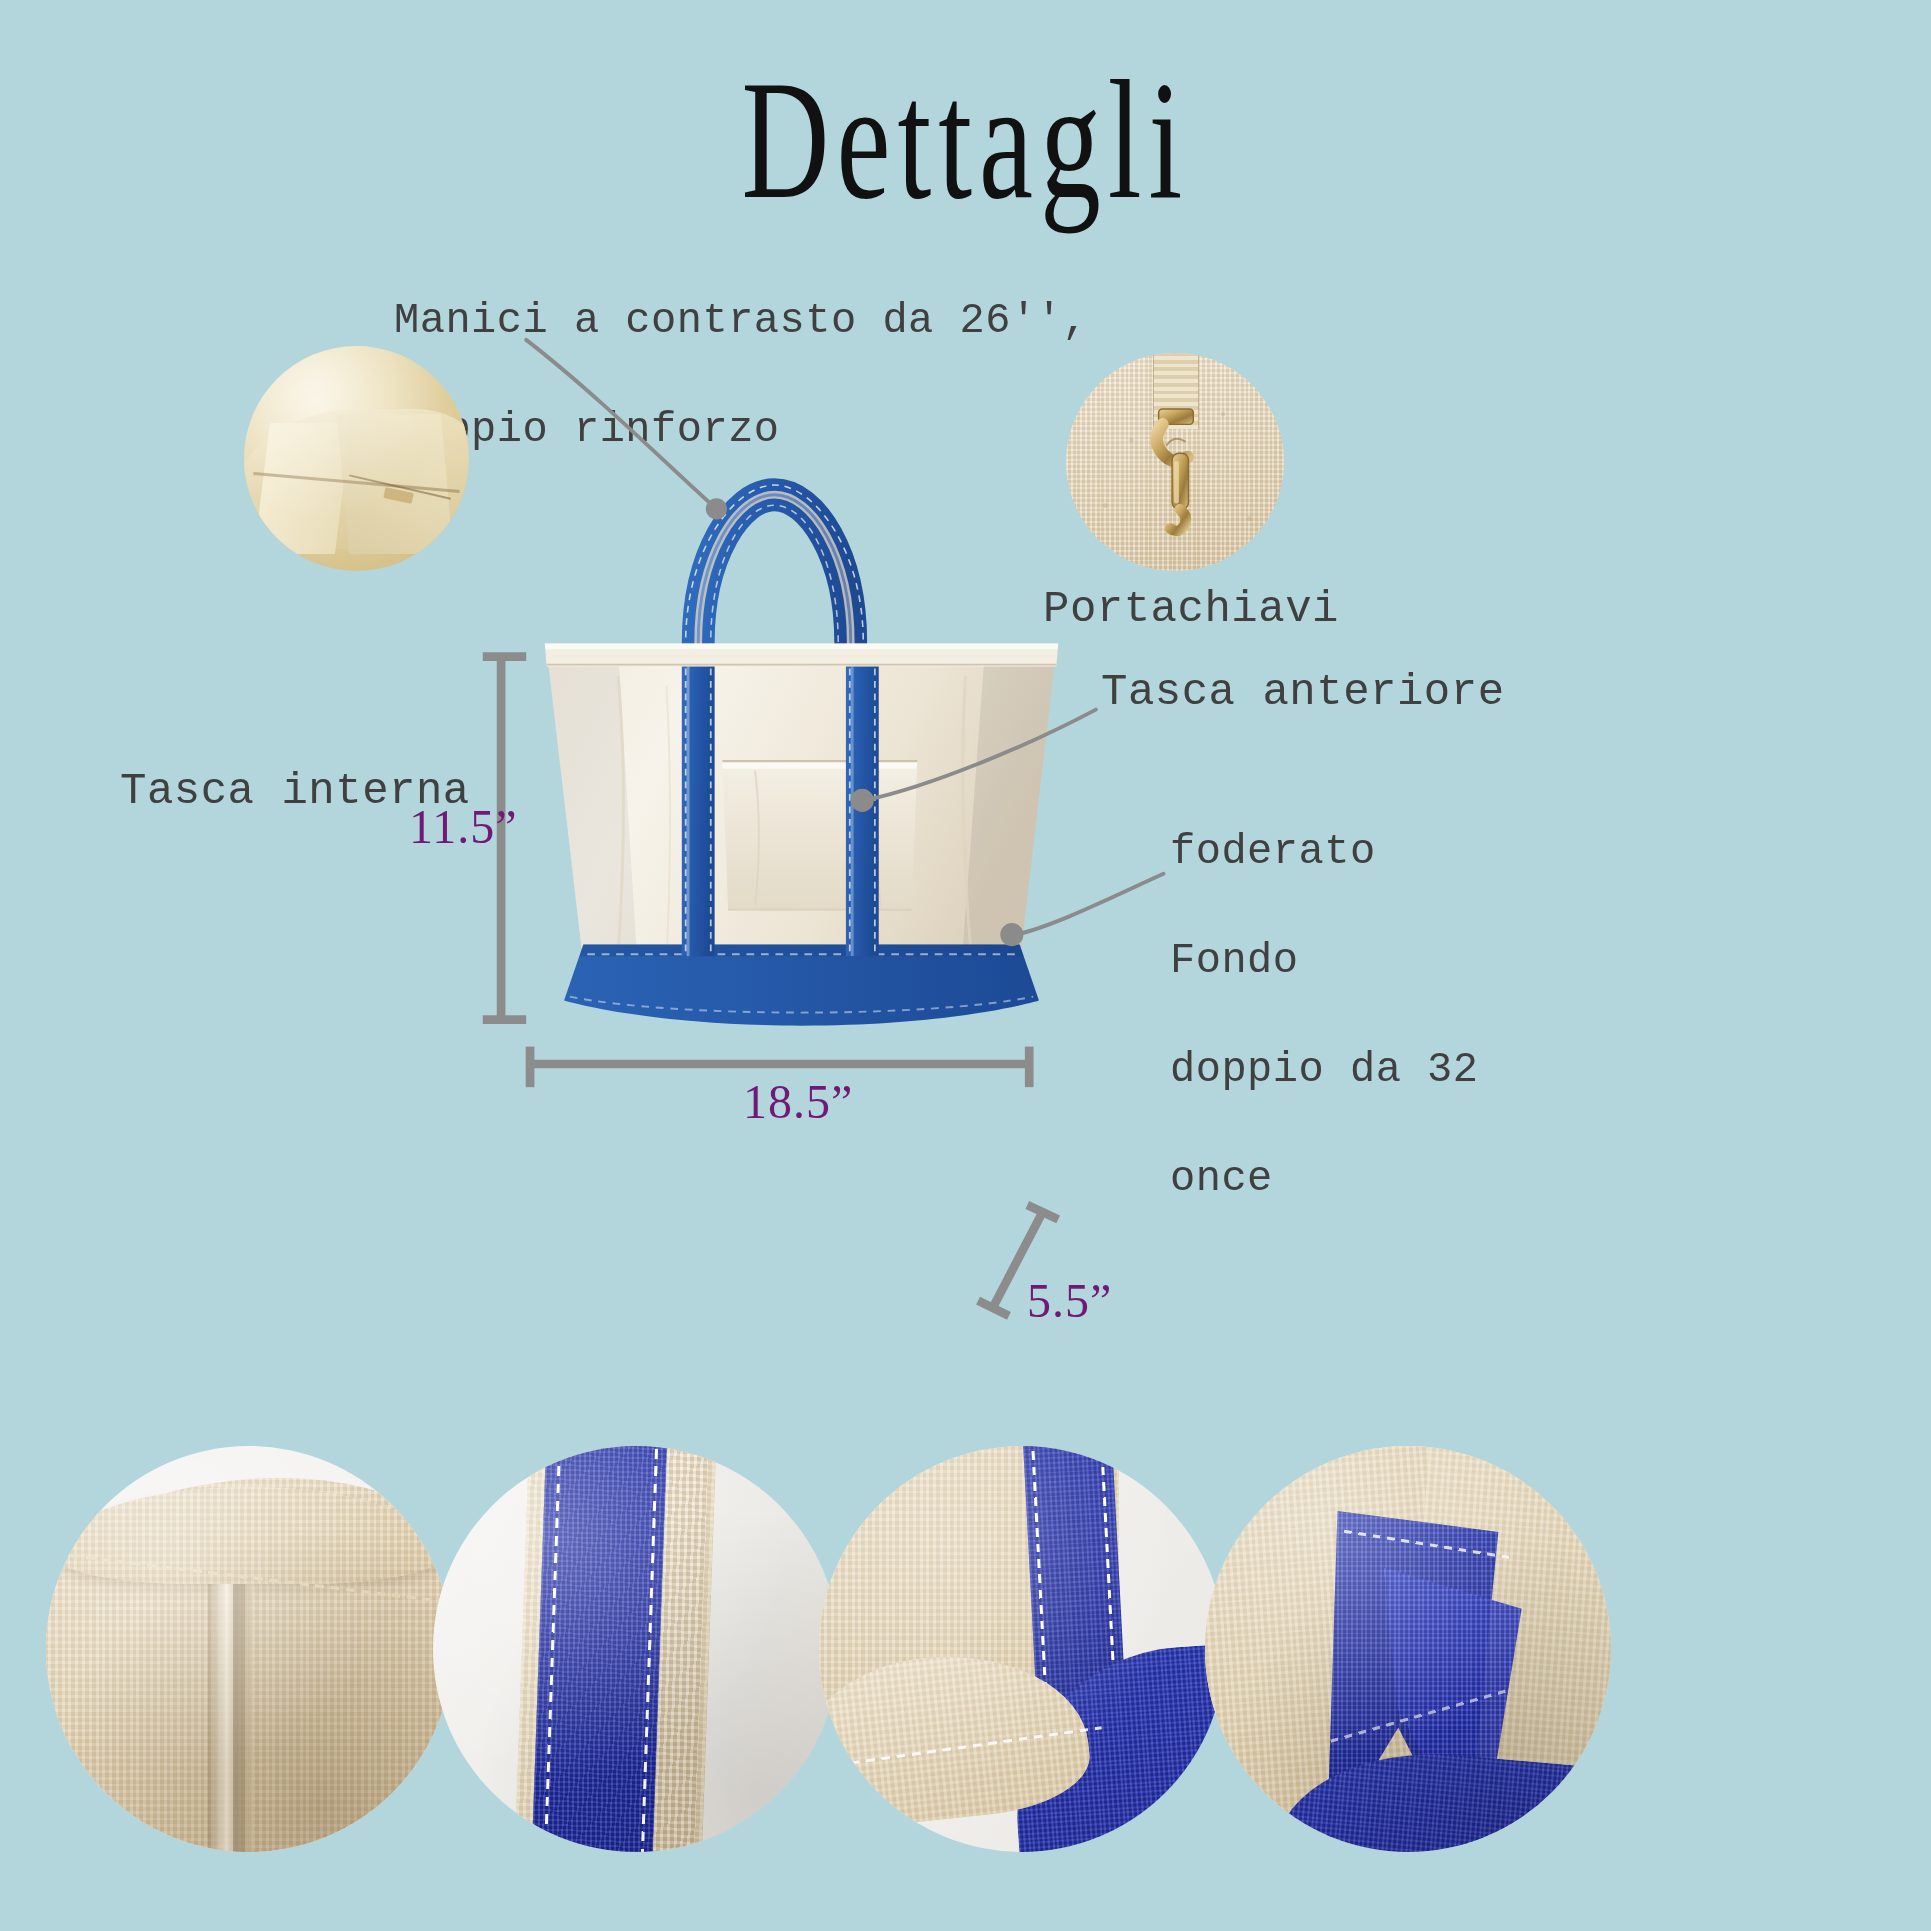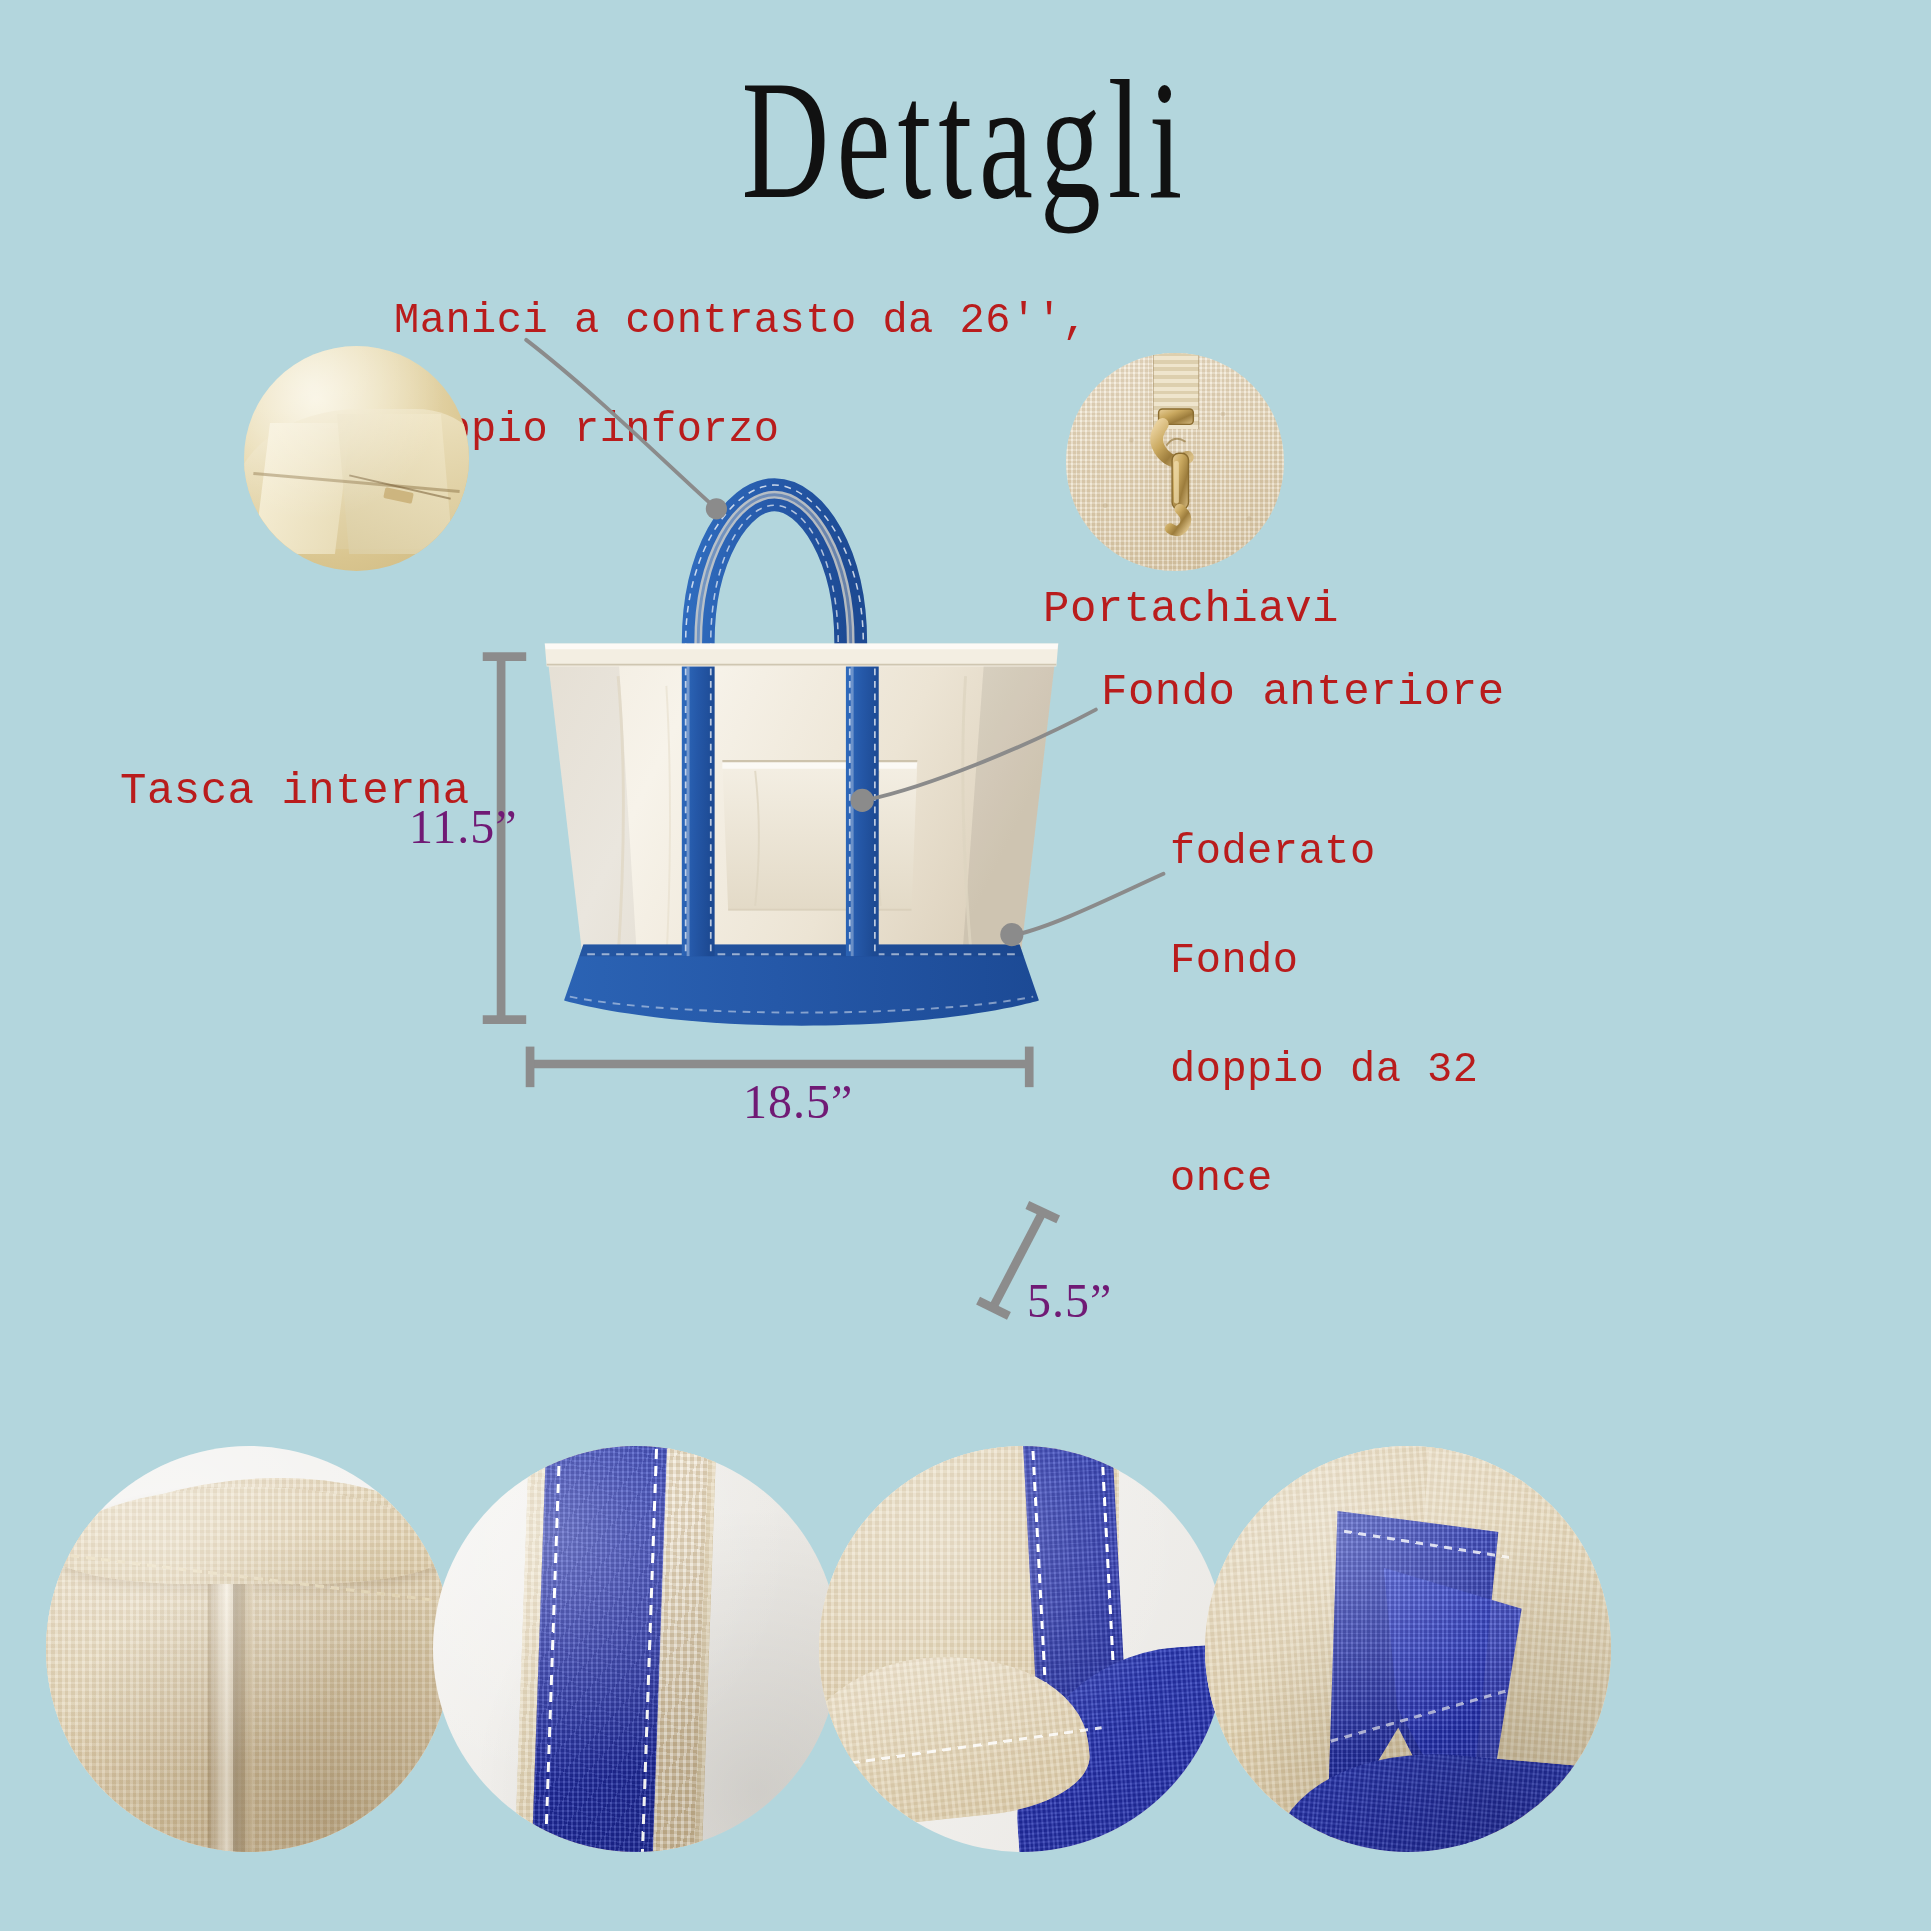--- a/index.html
+++ b/index.html
@@ -22,21 +22,21 @@
     letter-spacing:9.7px;
     color:#111;
     transform:scaleX(0.72);
     transform-origin:50% 0;
     white-space:nowrap;
   }
 
   
   .ann{
     position:absolute;
-    color:#b91c1c;
+    color:#404040;
     font-family:"Liberation Mono","DejaVu Sans Mono",monospace;
     font-size:42px;
     line-height:1.30;
     letter-spacing:0.5px;
     white-space:pre-line;
   }
   .ann.big{font-size:44px;}
 
   
   .dim{
@@ -268,21 +268,21 @@
       <line x1="1080" y1="1255" x2="1028" y2="1355"></line>
       <line x1="1064" y1="1248" x2="1096" y2="1263"></line>
       <line x1="1013" y1="1347" x2="1045" y2="1363"></line>
     </g>
   </svg>
 
   <div class="dim" style="left:409px;top:799px;">11.5”</div>
   <div class="dim" style="left:743px;top:1074px;">18.5”</div>
   <div class="dim" style="left:1027px;top:1273px;">5.5”</div>
 
-  <div class="ann big" style="left:1101px;top:664px;">Fondo anteriore</div>
+  <div class="ann big" style="left:1101px;top:664px;">Tasca anteriore</div>
 
   <div class="ann" style="left:1170px;top:770px;width:406px;">
     <div>foderato</div>
     <div>Fondo</div>
     <div>doppio da 32</div>
     <div>once</div>
   </div>
 
   <div class="circ" style="left:46px;top:1446px;width:406px;height:406px;">
     <div class="inner" style="background:#f4f3f1;"></div>

